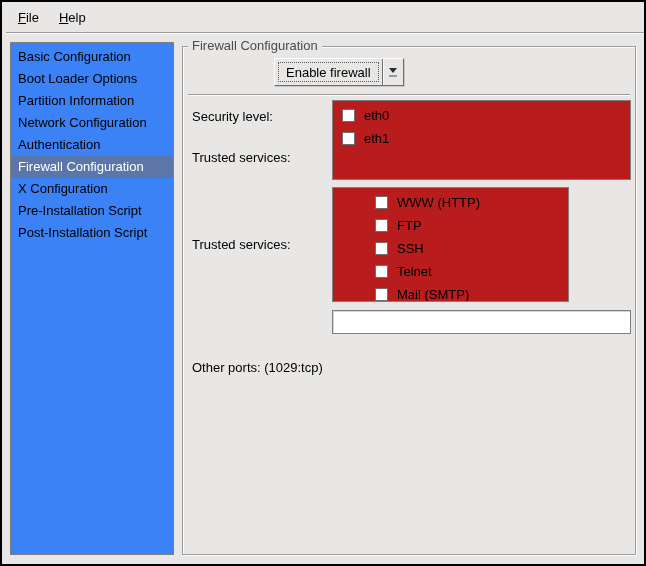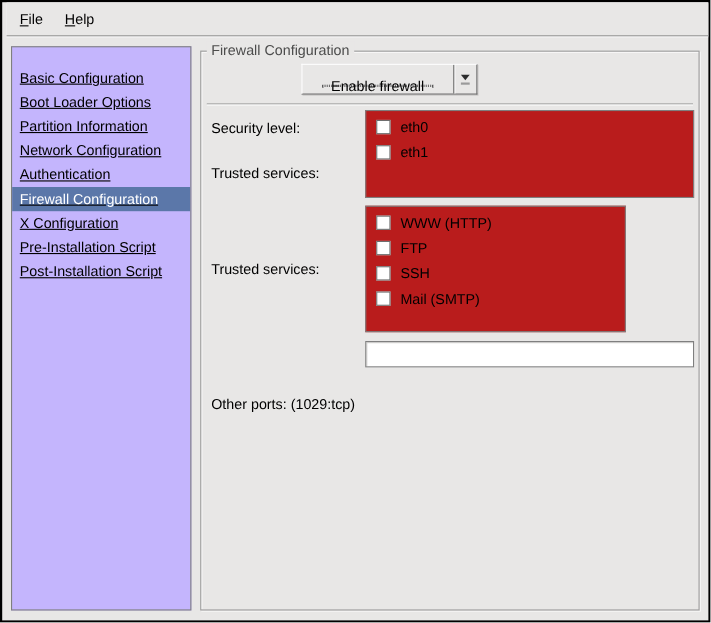--- a/index.html
+++ b/index.html
@@ -27,25 +27,24 @@
     box-shadow: 0 1px 0 #fbfbfb;
     background: var(--window-bg);
   }
   .menu-item { padding: 4px 10px; cursor: default; }
   .menu-item u { text-decoration: underline; }
   
   .sidebar {
     position: absolute; left: 8px; top: 40px;
     width: 164px; height: 513px;
     box-sizing: border-box;
-    background: #c4b5fd;
+    background: #3b82f6;
     border: 1px solid #7f7f7f;
-    padding-top: 17px;
+    padding-top: 3px;
     overflow: hidden;
-    text-decoration: underline;
   }
   .side-item {
     height: 22px; line-height: 22px;
     padding-left: 7px;
     white-space: nowrap;
     cursor: default;
   }
   .side-item.selected { background: var(--selection-bg); color: #fff; }
   
   .frame {
@@ -73,21 +72,21 @@
     height: 28px;
     display: flex; align-items: stretch;
     box-sizing: border-box;
     background: var(--window-bg);
     border: 1px solid;
     border-color: #fdfdfd #6f6f6f #6f6f6f #fdfdfd;
     box-shadow: 1px 1px 0 #c9c8c7;
     cursor: default;
   }
   .combo-text {
-    margin: 18px;
+    margin: 3px;
     border: 1px dotted #5a5a5a;
     padding: 0 7px;
     display: flex; align-items: center;
     white-space: nowrap;
   }
   .combo-div {
     width: 0;
     border-left: 1px solid #6f6f6f;
     border-right: 1px solid #fdfdfd;
   }
@@ -113,21 +112,21 @@
   
   .listbox {
     position: absolute; left: 149px;
     box-sizing: border-box;
     background: #b91c1c;
     border: 1px solid #7f7f7f;
     overflow: hidden;
     padding-top: 3px;
   }
   #devices-list  { top: 53px;  width: 299px; height: 80px; }
-  #services-list { top: 140px; width: 237px; height: 115px; }
+  #services-list { top: 140px; width: 237px; height: 115px; padding-left: 33px; }
   .check-row {
     display: flex; align-items: center;
     height: 23px;
     padding-left: 9px;
     gap: 9px;
     cursor: default;
   }
   .checkbox {
     width: 13px; height: 13px;
     box-sizing: border-box;
@@ -207,20 +206,24 @@
         <div class="check-row">
           <span class="checkbox"></span>
           <span>FTP</span>
         </div>
         <div class="check-row">
           <span class="checkbox"></span>
           <span>SSH</span>
         </div>
         <div class="check-row">
           <span class="checkbox"></span>
+          <span>Telnet</span>
+        </div>
+        <div class="check-row">
+          <span class="checkbox"></span>
           <span>Mail (SMTP)</span>
         </div>
       </div>
 
     <span class="row-label" id="ports-label">Other ports: (1029:tcp)</span>
     <input class="text-input" type="text" value="" style="">
   </div>
 
 </div>
 

